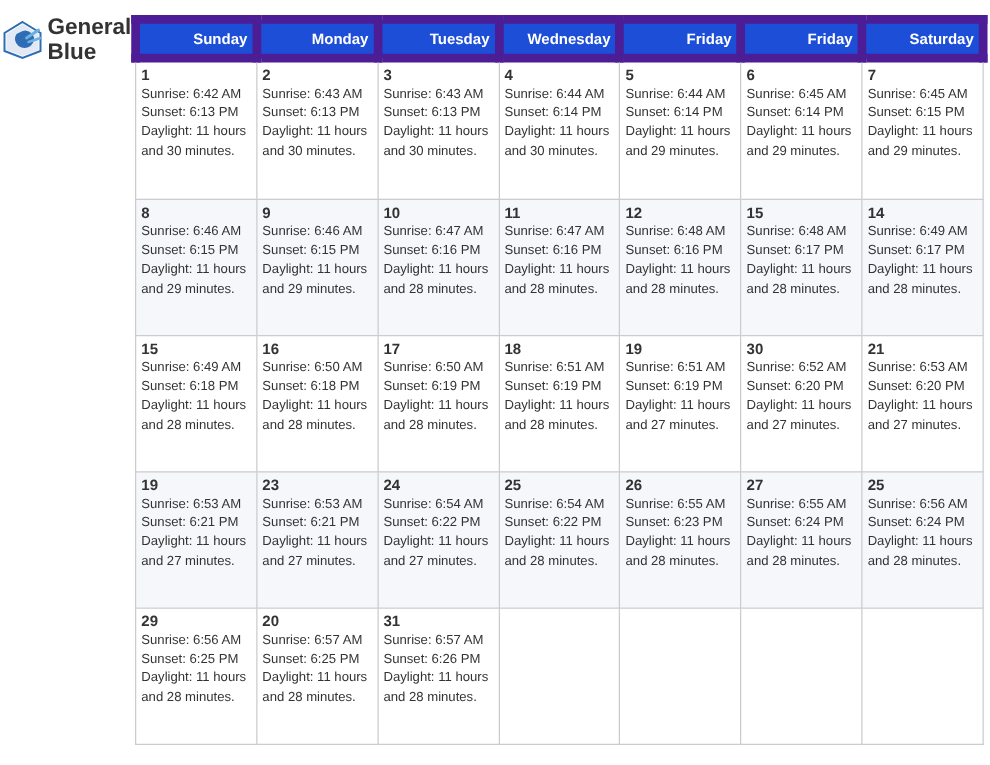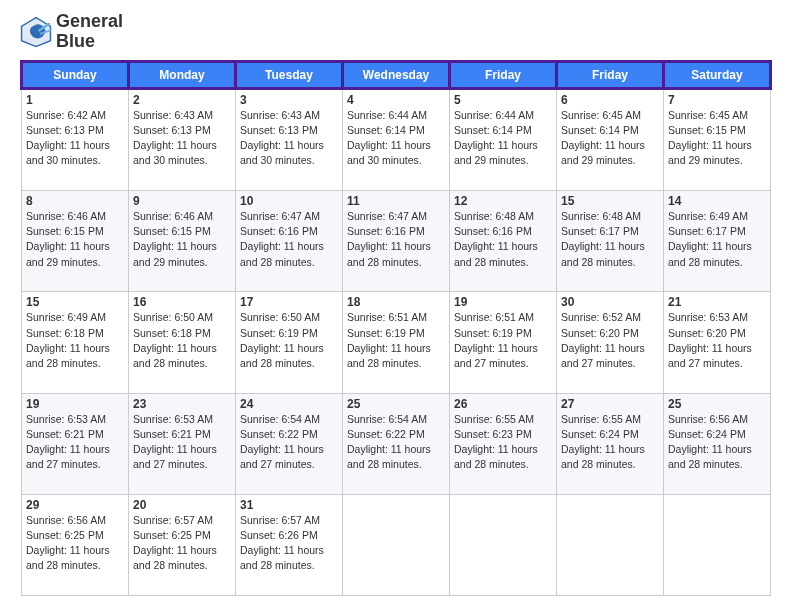--- a/index.html
+++ b/index.html
@@ -6,23 +6,22 @@
     body {
       font-family: Arial, sans-serif;
       background: #fff;
       width: 792px;
       height: 612px;
       overflow: hidden;
     }
     .page {
       width: 792px;
       height: 608px;
-      padding: 12px 20px;
+      padding: 12px 2px;
       display: flex;
-      flex-direction: column;
     }
     .header {
       display: flex;
       justify-content: space-between;
       align-items: flex-start;
       margin-bottom: 8px;
     }
     .logo {
       display: flex;
       align-items: center;
@@ -54,27 +53,27 @@
       color: #555;
     }
     .calendar {
       flex: 1;
       border-collapse: collapse;
       width: 100%;
       font-size: 10.5px;
       color: #333;
     }
     .calendar th {
-      background-color: #3b82f6;
+      background-color: #1d4ed8;
       color: #fff;
       padding: 5px 4px;
-      text-align: center;
+      text-align: right;
       font-size: 12px;
       font-weight: bold;
-      border: 3px solid #4c1d95;
+      border: 7px solid #4c1d95;
     }
     .calendar td {
       border: 1px solid #ccc;
       vertical-align: top;
       padding: 3px 4px;
       width: 14.28%;
       background: #fff;
     }
     .calendar tr:nth-child(even) td {
       background: #f5f7fa;

